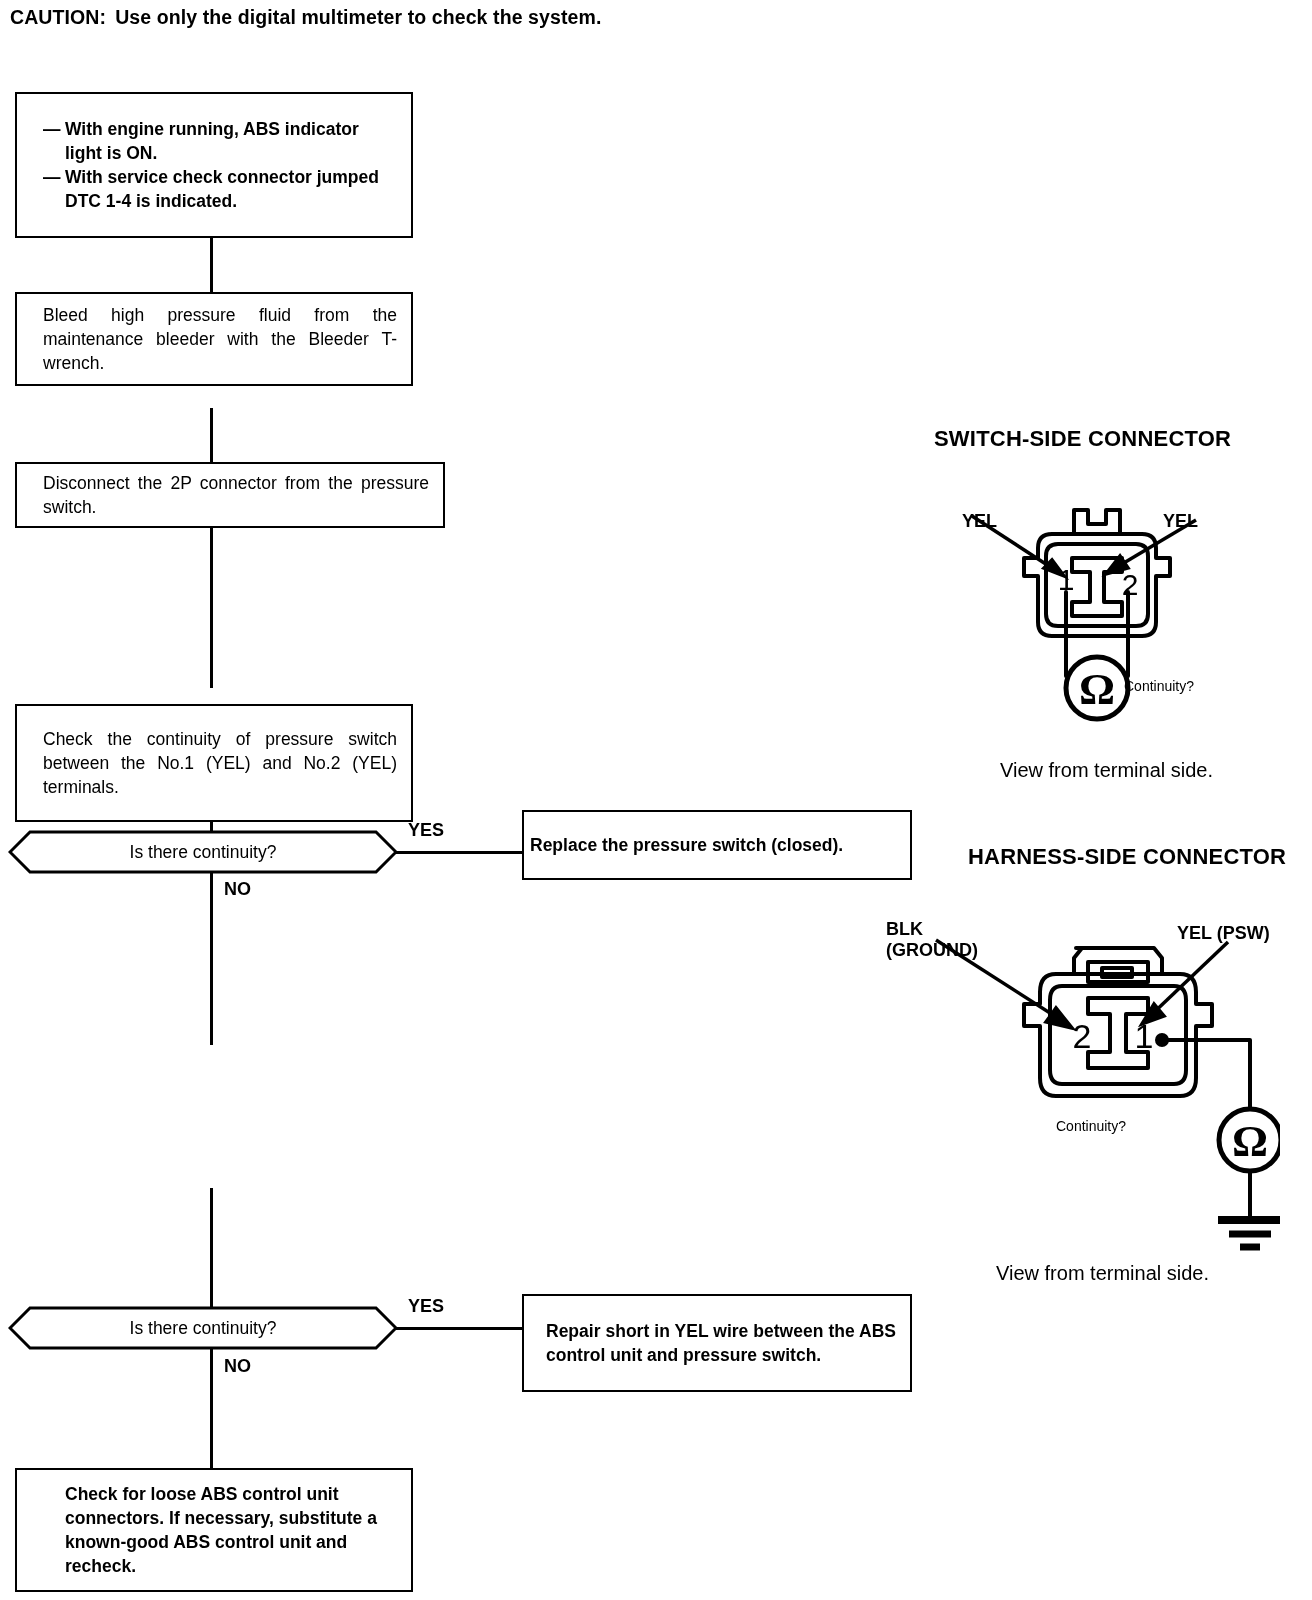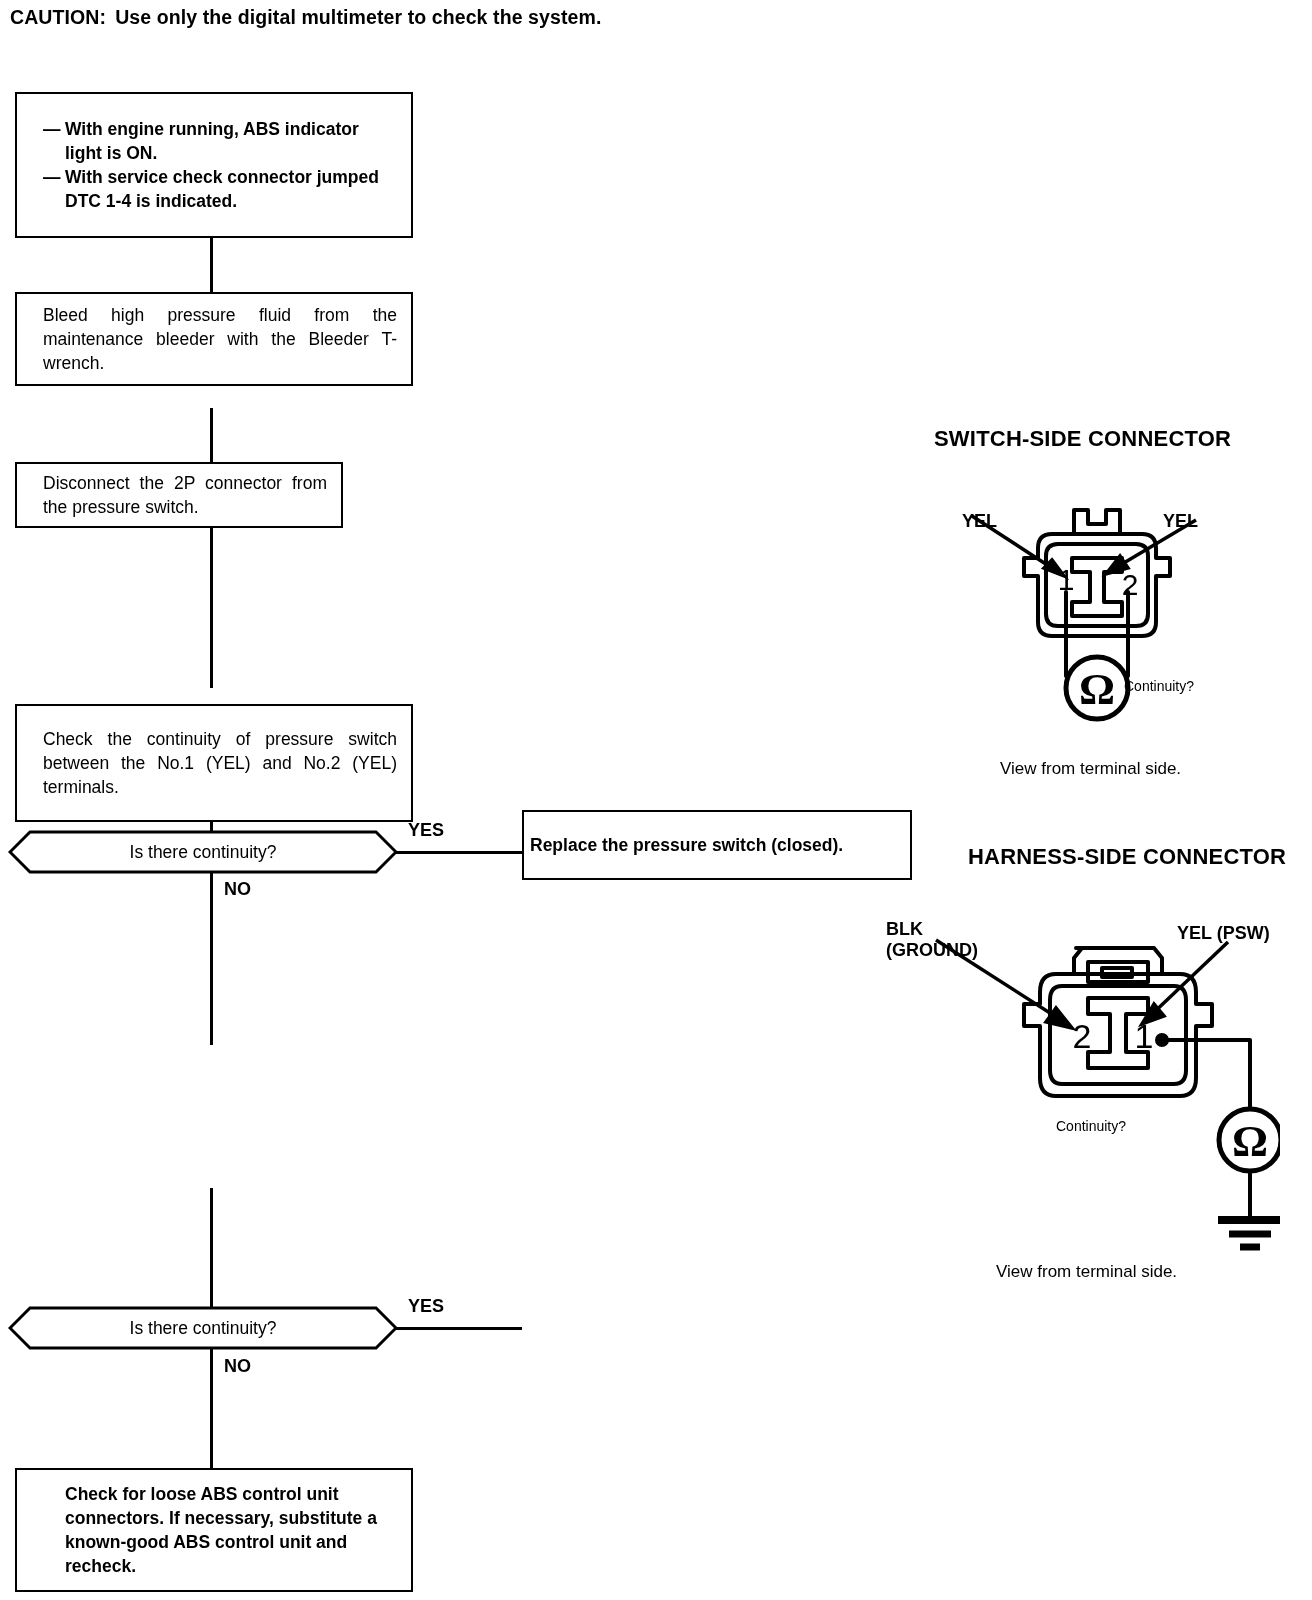--- a/index.html
+++ b/index.html
@@ -98,21 +98,21 @@
   
   .illus-title {
     position: absolute;
     font-size: 22px;
     font-weight: bold;
     letter-spacing: 0.2px;
     white-space: nowrap;
   }
   .illus-caption {
     position: absolute;
-    font-size: 17px;
+    font-size: 20px;
     white-space: nowrap;
   }
   .wirelabel {
     position: absolute;
     font-size: 18px;
     font-weight: bold;
     white-space: nowrap;
     line-height: 1.18;
   }
   .cont-label {
@@ -159,21 +159,21 @@
       </div>
     </div>
   </div>
 
   <div class="fbox" style="left:15px; top:292px; width:398px; height:94px;">
     <div class="inner">
         <p class="just">Bleed high pressure fluid from the maintenance bleeder with the Bleeder T-wrench.</p>
       </div>
   </div>
 
-  <div class="fbox" style="left:15px; top:462px; width:328px; height:66px;">
+  <div class="fbox" style="left:15px; top:462px; width:430px; height:66px;">
     <div class="inner">
         <p class="just">Disconnect the 2P connector from the pressure switch.</p>
       </div>
   </div>
 
   <div class="fbox" style="left:15px; top:704px; width:398px; height:118px;">
     <div class="inner">
         <p class="just">Check the continuity of pressure switch between the No.1 (YEL) and No.2 (YEL) terminals.</p>
       </div>
   </div>
@@ -196,20 +196,25 @@
 
   <div class="hex" style="left:8px; top:1306px; width:390px; height:44px;">
     <svg width="390" height="44" viewBox="0 0 390 44">
       <polygon points="22,2 368,2 388,22 368,42 22,42 2,22" fill="#ffffff" stroke="#000000" stroke-width="3"></polygon>
     </svg>
     <div class="hlabel">Is there continuity?</div>
   </div>
   <div class="edgelabel" style="left:408px; top:1296px;">YES</div>
   <div class="edgelabel" style="left:224px; top:1356px;">NO</div>
 
+  <div class="fbox bold" style="left:522px; top:1294px; width:390px; height:98px;">
+    <div class="inner" style="padding-left:22px;">
+      <p class="just">Repair short in YEL wire between the ABS control unit and pressure switch.</p>
+    </div>
+  </div>
 
   <div class="fbox bold" style="left:15px; top:1468px; width:398px; height:124px;">
     <div class="inner" style="padding-left:48px;">
       <p>Check for loose ABS control unit connectors. If necessary, substitute a known-good ABS control unit and recheck.</p>
     </div>
   </div>
 
   <div class="illus-title" style="left:934px; top:426px;">SWITCH-SIDE CONNECTOR</div>
 
   <div class="svgwrap" style="left:960px; top:480px;">

